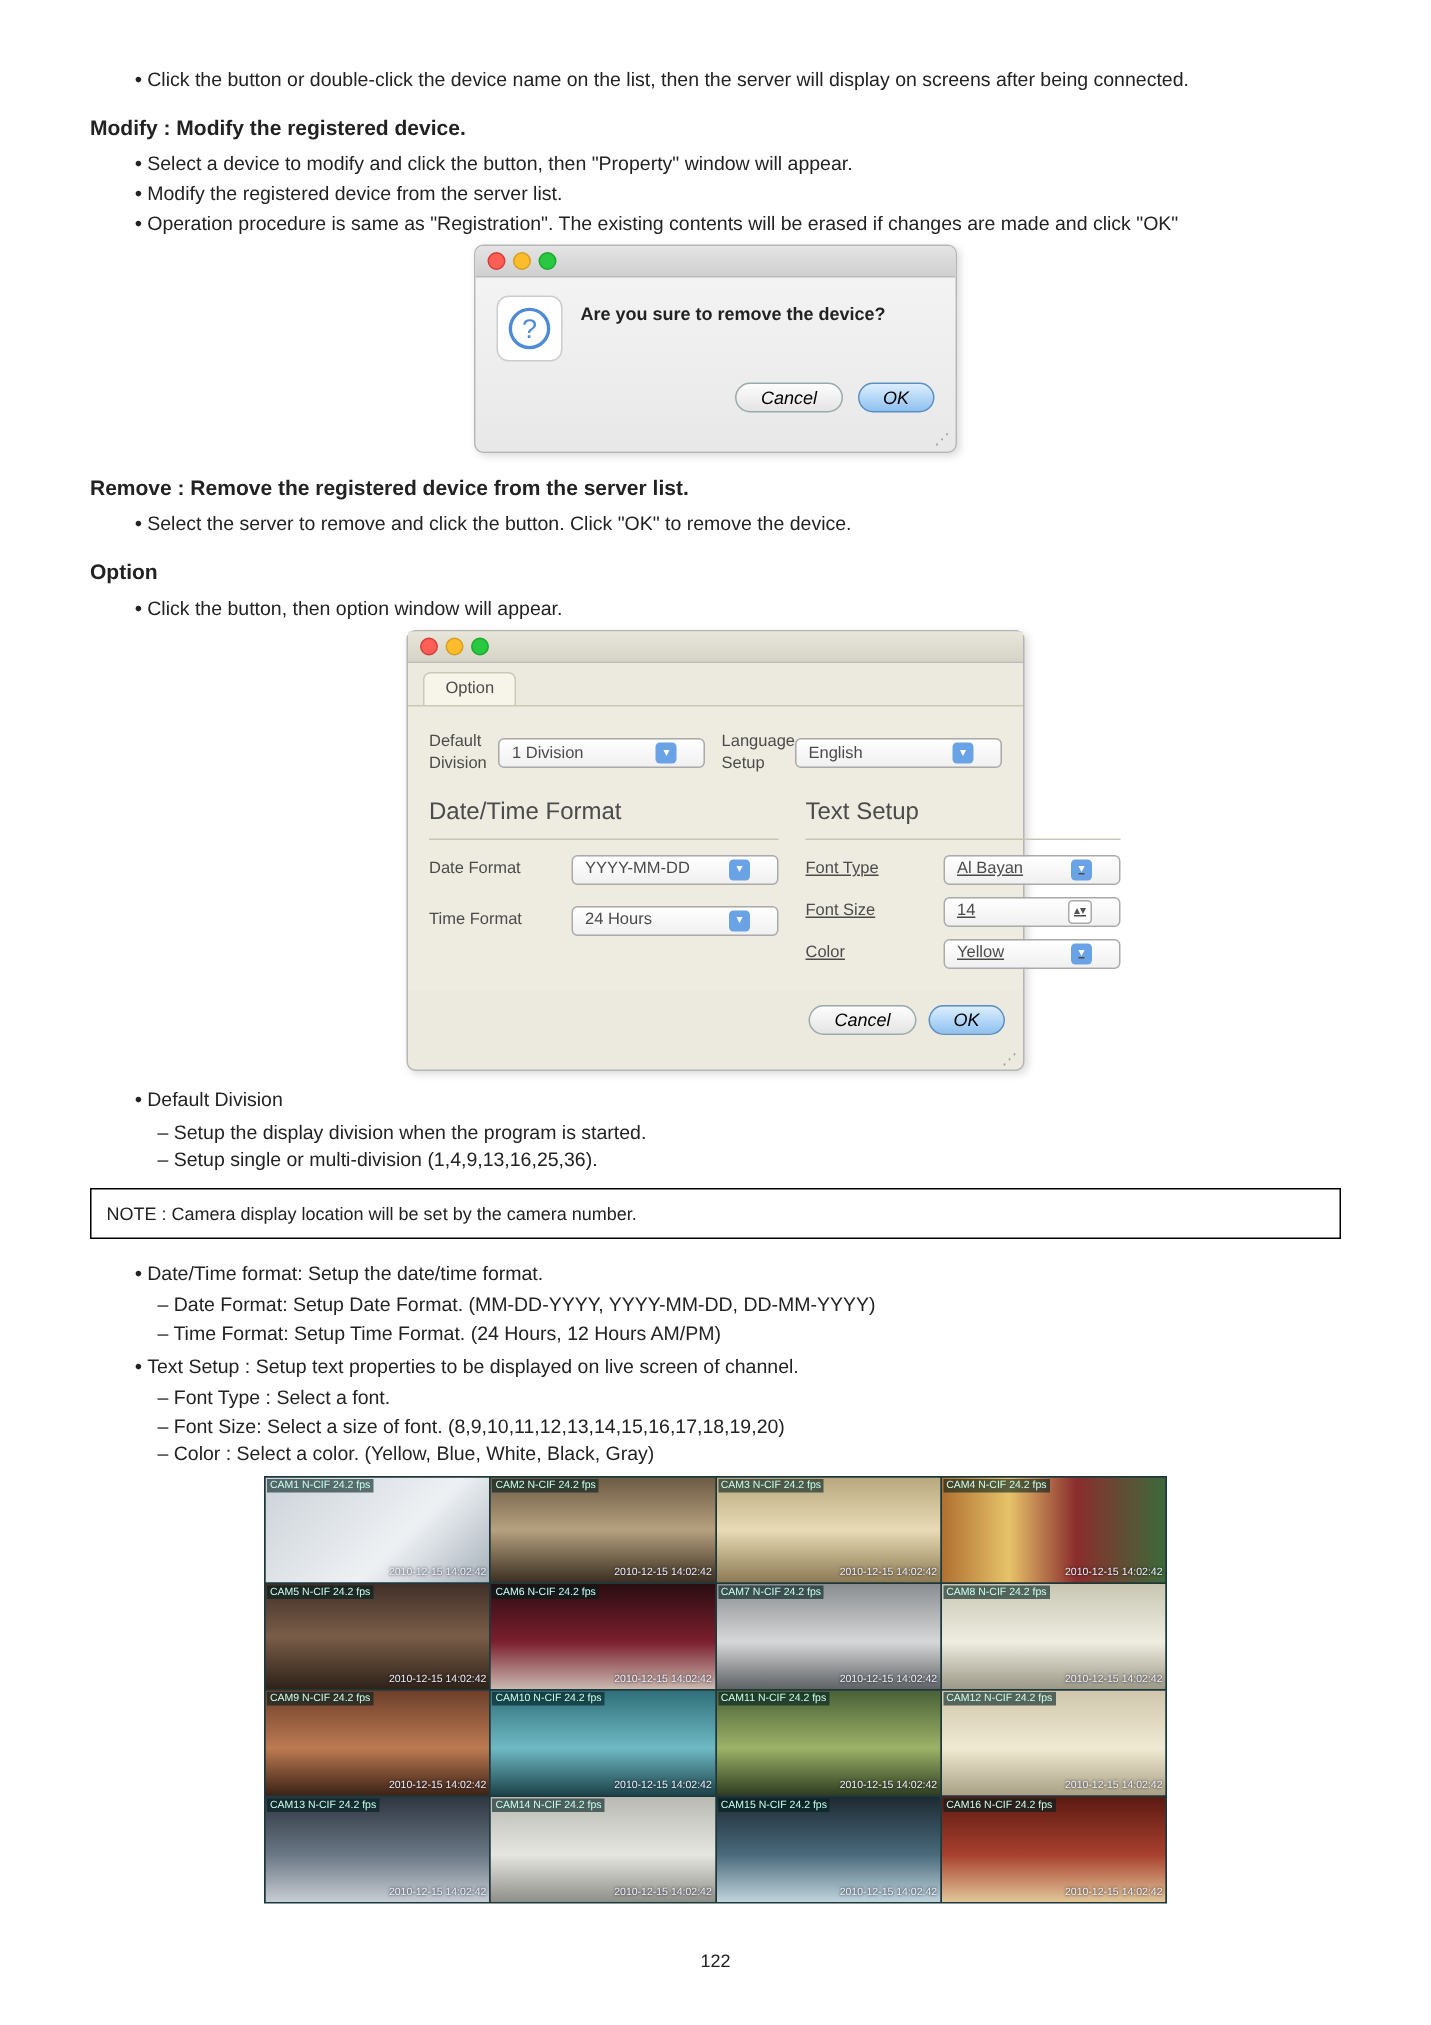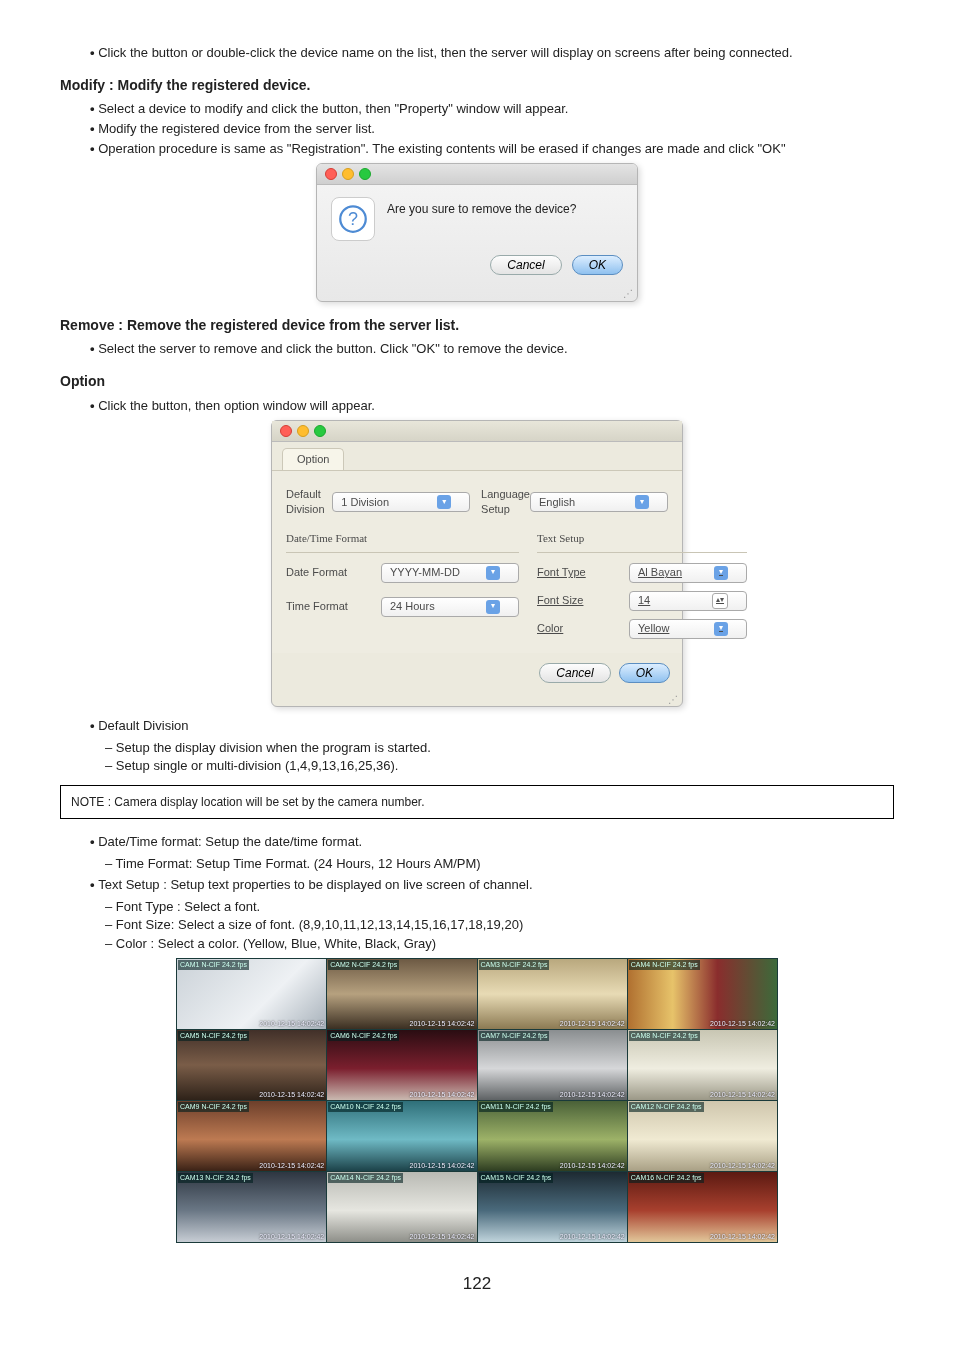--- a/index.html
+++ b/index.html
@@ -6,21 +6,21 @@
     margin: 0;
     padding: 40px 60px;
     font-family: Arial, Helvetica, sans-serif;
     font-size: 13px;
     line-height: 1.35;
     background: #fff;
     color: #222;
     width: 954px;
     box-sizing: border-box;
   }
-  .page-number { text-align: center; margin-top: 30px; font-size: 17px; }
+  .page-number { text-align: center; margin-top: 30px; font-size: 12px; }
   .section-title { font-weight: bold; margin: 14px 0 6px 0; font-size: 14px; }
 
   ul.main-bullets { list-style: none; padding-left: 30px; margin: 4px 0; }
   ul.main-bullets > li::before { content: "• "; font-weight: bold; }
   ul.main-bullets > li { margin: 2px 0; }
 
   ul.sub-bullets { list-style: none; padding-left: 45px; margin: 2px 0; }
   ul.sub-bullets > li::before { content: "– "; }
   ul.sub-bullets > li { margin: 1px 0; }
 
@@ -72,21 +72,21 @@
     display:inline-flex; align-items:center; justify-content:space-between;
     min-width:110px; height:18px; padding:0 18px 0 8px;
     background:linear-gradient(#fff,#f0f0f0); border:1px solid #aaa; border-radius:4px;
     font-size:11px;
   }
   .mac-select .arrow{
     width:14px;height:14px;border-radius:3px;background:#6aa2e6;
     display:flex;align-items:center;justify-content:center;color:#fff;font-size:8px;
   }
   .mac-spin .arrow{ background:#fff;color:#555;border:1px solid #aaa; }
-  .fieldset-label{ font-size:11px; color:#4b4b4b; margin-bottom:6px;font-family:Liberation Serif, serif; }
+  .fieldset-label{ font-size:16px; color:#4b4b4b; margin-bottom:6px; }
   .opt-cols{ display:flex; gap:18px; }
   .opt-col{ flex:1; }
   .opt-btnrow{ display:flex; justify-content:flex-end; gap:8px; padding:10px 12px;}
 
   
   .note-box{
     border:1px solid #000; padding:8px 10px; margin:10px 0 14px 0; font-size:12px;
   }
 
   
@@ -130,21 +130,21 @@
       <span class="tl-btn tl-yel"></span>
       <span class="tl-btn tl-grn"></span>
     </div>
     <div class="mac-body">
       <div class="q-icon">
         <svg viewBox="0 0 40 40">
             <circle cx="20" cy="20" r="17" fill="none" stroke="#4e8bd4" stroke-width="3"></circle>
             <text x="20" y="28" text-anchor="middle" font-size="24" fill="#4e8bd4" font-family="Arial">?</text>
           </svg>
       </div>
-      <div style="font-weight:normal;padding-top:4px;">Are you sure to remove the device?</div>
+      <div style="font-weight:bold;padding-top:4px;">Are you sure to remove the device?</div>
     </div>
     <div class="mac-btnrow">
       <button class="mac-btn">Cancel</button>
       <button class="mac-btn primary">OK</button>
     </div>
     <div class="resize-grip">⋰</div>
   </div>
 </div>
 
 <div class="section-title">Remove : Remove the registered device from the server list.</div>
@@ -243,20 +243,21 @@
   <li>Setup the display division when the program is started.</li>
   <li>Setup single or multi-division (1,4,9,13,16,25,36).</li>
 </ul>
 
 <div class="note-box">NOTE : Camera display location will be set by the camera number.</div>
 
 <ul class="main-bullets">
   <li>Date/Time format: Setup the date/time format.</li>
 </ul>
 <ul class="sub-bullets">
+  <li>Date Format: Setup Date Format. (MM-DD-YYYY, YYYY-MM-DD, DD-MM-YYYY)</li>
   <li>Time Format: Setup Time Format. (24 Hours, 12 Hours AM/PM)</li>
 </ul>
 
 <ul class="main-bullets">
   <li>Text Setup : Setup text properties to be displayed on live screen of channel.</li>
 </ul>
 <ul class="sub-bullets">
   <li>Font Type : Select a font.</li>
   <li>Font Size: Select a size of font. (8,9,10,11,12,13,14,15,16,17,18,19,20)</li>
   <li>Color : Select a color. (Yellow, Blue, White, Black, Gray)</li>

